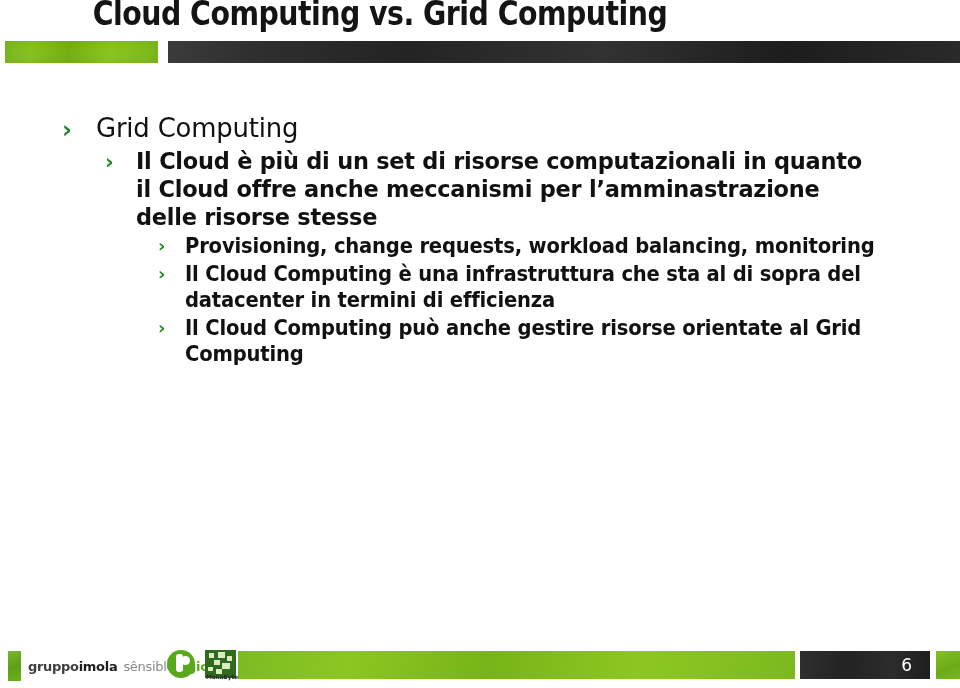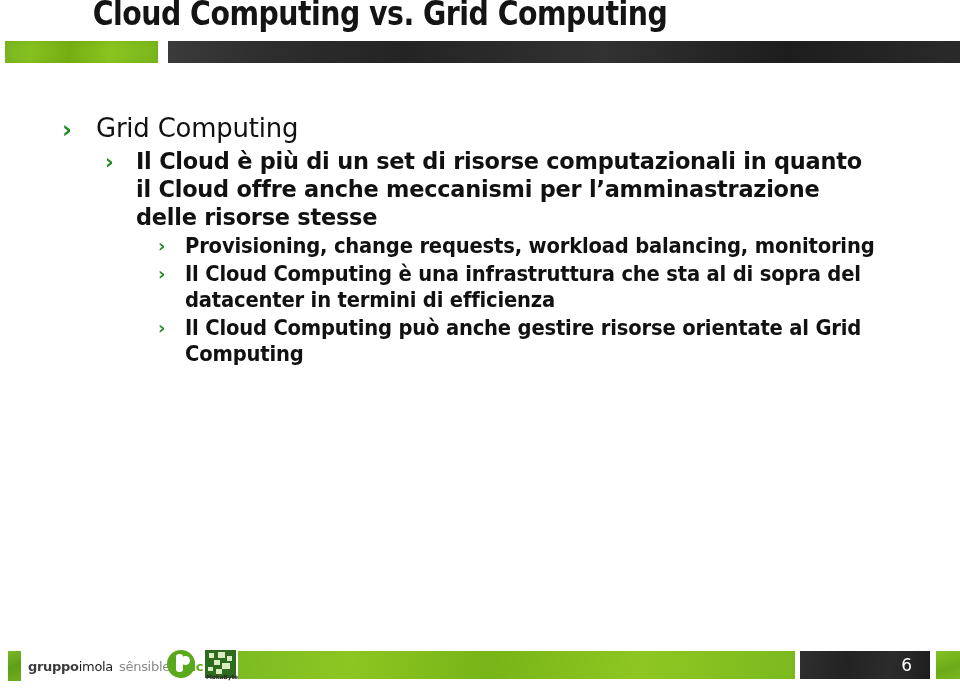--- a/index.html
+++ b/index.html
@@ -162,21 +162,21 @@
   .logo-text {
     position: absolute;
     left: 28px;
     top: 11px;
     font-family: "DejaVu Sans", sans-serif;
     font-size: 13px;
     white-space: nowrap;
     letter-spacing: -0.3px;
   }
   .lt-gruppo { color: #3d3d3d; font-weight: bold; }
-  .lt-imola  { color: #1c1c1c; font-weight: normal; }
+  .lt-imola  { color: #1c1c1c; font-weight: bold; }
   .lt-sens   { color: #8a8a8a; font-weight: normal; margin-left: 6px; }
   .lt-logic  { color: #62a91e; font-weight: bold; }
 
   .logo-circle {
     position: absolute;
     left: 167px;
     top: 650px;
     width: 28px;
     height: 28px;
     border-radius: 50%;

